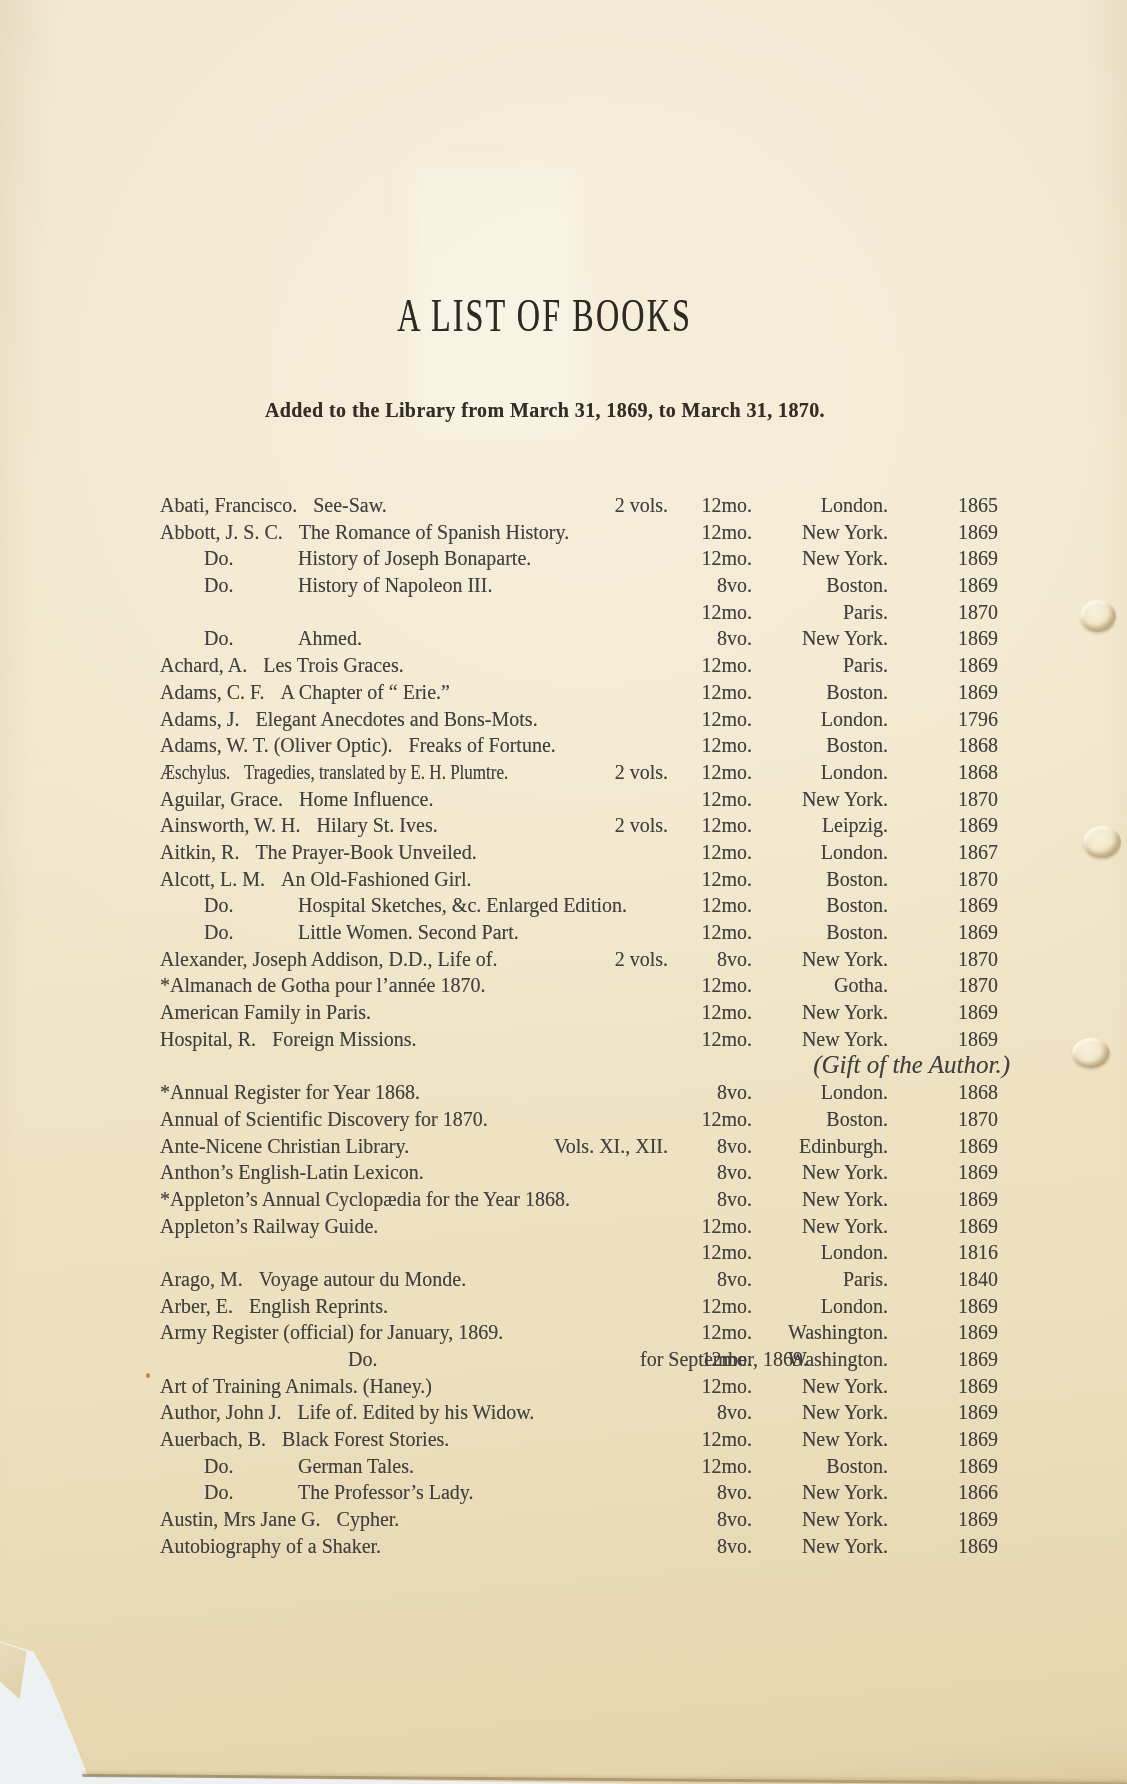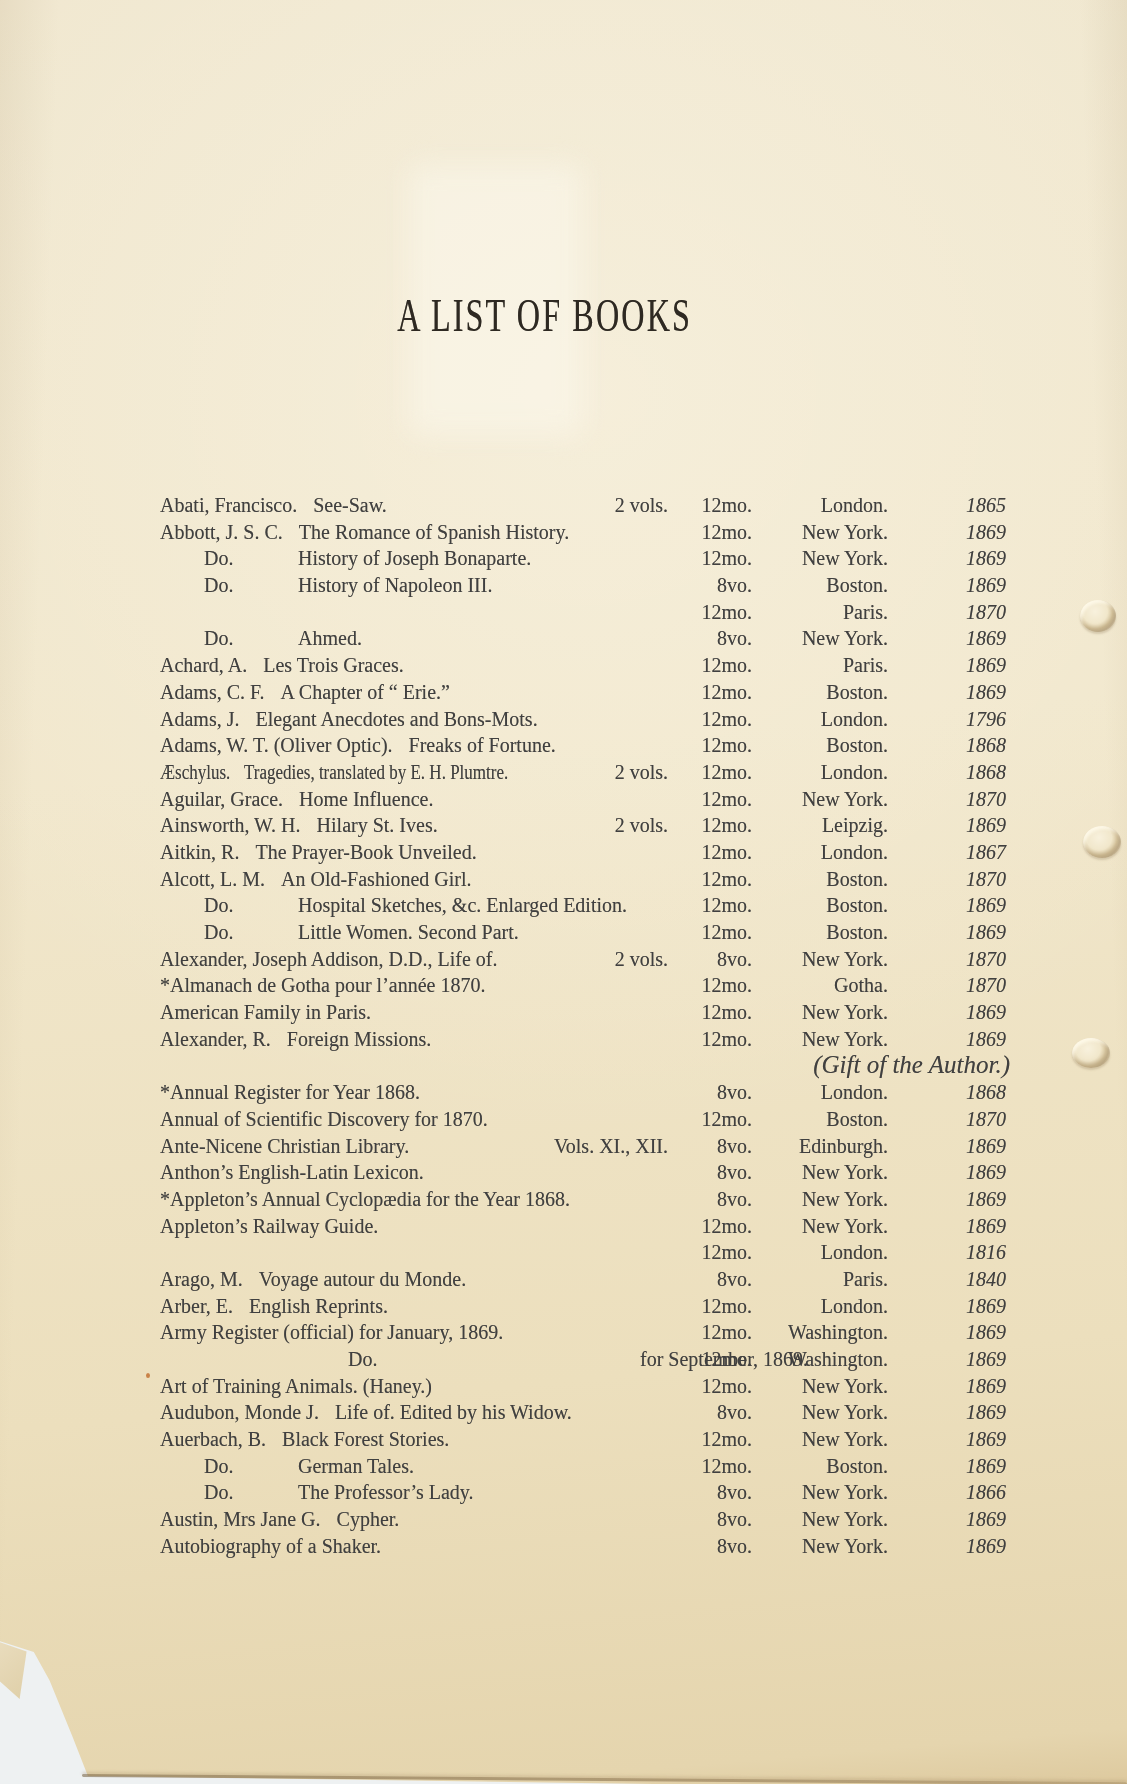--- a/index.html
+++ b/index.html
@@ -70,39 +70,40 @@
   .row{position:relative;height:26.7px;line-height:26.7px;white-space:nowrap;}
   .left{display:inline-block;}
   .left.tight{transform:scaleX(0.85);transform-origin:left center;}
   .author{margin-right:16px;}
   .author.do1{display:inline-block;box-sizing:border-box;width:138px;padding-left:44px;margin-right:0;}
   .author.do2{display:inline-block;box-sizing:border-box;width:480px;padding-left:188px;margin-right:0;}
   .cell{position:absolute;top:0;white-space:nowrap;}
   .vols{right:342px;}
   .size{right:258px;}
   .place{right:122px;}
-  .year{right:4px;font-style:italic;}
+  .year{right:12px;}
   .note{position:absolute;top:0;right:0;font-style:italic;font-size:25px;}
 </style>
 </head>
 <body>
 
 <div class="paper"></div>
 <div class="showthrough"></div>
 <div class="corner-scrap"></div>
 <div class="bottom-edge"></div>
 <div class="hole hole1"></div>
 <div class="hole hole2"></div>
 <div class="hole hole3"></div>
 <div class="speck"></div>
 
 <div class="content">
   <div class="title-wrap">
     <h1 class="page-title">A LIST OF BOOKS</h1>
   </div>
+  <div class="page-subtitle">Added to the Library from March 31, 1869, to March 31, 1870.</div>
   <div class="book-list">
       <div class="row"><span class="left"><span class="author">Abati, Francisco.</span><span class="title">See-Saw.</span></span><span class="cell vols">2 vols.</span><span class="cell size">12mo.</span><span class="cell place">London.</span><span class="cell year">1865</span></div>
       <div class="row"><span class="left"><span class="author">Abbott, J. S. C.</span><span class="title">The Romance of Spanish History.</span></span><span class="cell size">12mo.</span><span class="cell place">New York.</span><span class="cell year">1869</span></div>
       <div class="row"><span class="left"><span class="author do1">Do.</span><span class="title">History of Joseph Bonaparte.</span></span><span class="cell size">12mo.</span><span class="cell place">New York.</span><span class="cell year">1869</span></div>
       <div class="row"><span class="left"><span class="author do1">Do.</span><span class="title">History of Napoleon III.</span></span><span class="cell size">8vo.</span><span class="cell place">Boston.</span><span class="cell year">1869</span></div>
       <div class="row"><span class="cell size">12mo.</span><span class="cell place">Paris.</span><span class="cell year">1870</span></div>
       <div class="row"><span class="left"><span class="author do1">Do.</span><span class="title">Ahmed.</span></span><span class="cell size">8vo.</span><span class="cell place">New York.</span><span class="cell year">1869</span></div>
       <div class="row"><span class="left"><span class="author">Achard, A.</span><span class="title">Les Trois Graces.</span></span><span class="cell size">12mo.</span><span class="cell place">Paris.</span><span class="cell year">1869</span></div>
       <div class="row"><span class="left"><span class="author">Adams, C. F.</span><span class="title">A Chapter of “ Erie.”</span></span><span class="cell size">12mo.</span><span class="cell place">Boston.</span><span class="cell year">1869</span></div>
       <div class="row"><span class="left"><span class="author">Adams, J.</span><span class="title">Elegant Anecdotes and Bons-Mots.</span></span><span class="cell size">12mo.</span><span class="cell place">London.</span><span class="cell year">1796</span></div>
@@ -110,36 +111,36 @@
       <div class="row"><span class="left tight"><span class="author">Æschylus.</span><span class="title">Tragedies, translated by E. H. Plumtre.</span></span><span class="cell vols">2 vols.</span><span class="cell size">12mo.</span><span class="cell place">London.</span><span class="cell year">1868</span></div>
       <div class="row"><span class="left"><span class="author">Aguilar, Grace.</span><span class="title">Home Influence.</span></span><span class="cell size">12mo.</span><span class="cell place">New York.</span><span class="cell year">1870</span></div>
       <div class="row"><span class="left"><span class="author">Ainsworth, W. H.</span><span class="title">Hilary St. Ives.</span></span><span class="cell vols">2 vols.</span><span class="cell size">12mo.</span><span class="cell place">Leipzig.</span><span class="cell year">1869</span></div>
       <div class="row"><span class="left"><span class="author">Aitkin, R.</span><span class="title">The Prayer-Book Unveiled.</span></span><span class="cell size">12mo.</span><span class="cell place">London.</span><span class="cell year">1867</span></div>
       <div class="row"><span class="left"><span class="author">Alcott, L. M.</span><span class="title">An Old-Fashioned Girl.</span></span><span class="cell size">12mo.</span><span class="cell place">Boston.</span><span class="cell year">1870</span></div>
       <div class="row"><span class="left"><span class="author do1">Do.</span><span class="title">Hospital Sketches, &amp;c.  Enlarged Edition.</span></span><span class="cell size">12mo.</span><span class="cell place">Boston.</span><span class="cell year">1869</span></div>
       <div class="row"><span class="left"><span class="author do1">Do.</span><span class="title">Little Women.  Second Part.</span></span><span class="cell size">12mo.</span><span class="cell place">Boston.</span><span class="cell year">1869</span></div>
       <div class="row"><span class="left"><span class="title">Alexander, Joseph Addison, D.D., Life of.</span></span><span class="cell vols">2 vols.</span><span class="cell size">8vo.</span><span class="cell place">New York.</span><span class="cell year">1870</span></div>
       <div class="row"><span class="left"><span class="title">*Almanach de Gotha pour l’année 1870.</span></span><span class="cell size">12mo.</span><span class="cell place">Gotha.</span><span class="cell year">1870</span></div>
       <div class="row"><span class="left"><span class="title">American Family in Paris.</span></span><span class="cell size">12mo.</span><span class="cell place">New York.</span><span class="cell year">1869</span></div>
-      <div class="row"><span class="left"><span class="author">Alexander, R.</span><span class="title">Foreign Missions.</span></span><span class="cell size">12mo.</span><span class="cell place">New York.</span><span class="cell year">1869</span></div>
+      <div class="row"><span class="left"><span class="author">Hospital, R.</span><span class="title">Foreign Missions.</span></span><span class="cell size">12mo.</span><span class="cell place">New York.</span><span class="cell year">1869</span></div>
       <div class="row">
         <span class="note">(Gift of the Author.)</span>
       </div>
       <div class="row"><span class="left"><span class="title">*Annual Register for Year 1868.</span></span><span class="cell size">8vo.</span><span class="cell place">London.</span><span class="cell year">1868</span></div>
       <div class="row"><span class="left"><span class="title">Annual of Scientific Discovery for 1870.</span></span><span class="cell size">12mo.</span><span class="cell place">Boston.</span><span class="cell year">1870</span></div>
       <div class="row"><span class="left"><span class="title">Ante-Nicene Christian Library.</span></span><span class="cell vols">Vols. XI., XII.</span><span class="cell size">8vo.</span><span class="cell place">Edinburgh.</span><span class="cell year">1869</span></div>
       <div class="row"><span class="left"><span class="title">Anthon’s English-Latin Lexicon.</span></span><span class="cell size">8vo.</span><span class="cell place">New York.</span><span class="cell year">1869</span></div>
       <div class="row"><span class="left"><span class="title">*Appleton’s Annual Cyclopædia for the Year 1868.</span></span><span class="cell size">8vo.</span><span class="cell place">New York.</span><span class="cell year">1869</span></div>
       <div class="row"><span class="left"><span class="title">Appleton’s Railway Guide.</span></span><span class="cell size">12mo.</span><span class="cell place">New York.</span><span class="cell year">1869</span></div>
       <div class="row"><span class="cell size">12mo.</span><span class="cell place">London.</span><span class="cell year">1816</span></div>
       <div class="row"><span class="left"><span class="author">Arago, M.</span><span class="title">Voyage autour du Monde.</span></span><span class="cell size">8vo.</span><span class="cell place">Paris.</span><span class="cell year">1840</span></div>
       <div class="row"><span class="left"><span class="author">Arber, E.</span><span class="title">English Reprints.</span></span><span class="cell size">12mo.</span><span class="cell place">London.</span><span class="cell year">1869</span></div>
       <div class="row"><span class="left"><span class="title">Army Register (official) for January, 1869.</span></span><span class="cell size">12mo.</span><span class="cell place">Washington.</span><span class="cell year">1869</span></div>
       <div class="row"><span class="left"><span class="author do2">Do.</span><span class="title">for September, 1869.</span></span><span class="cell size">12mo.</span><span class="cell place">Washington.</span><span class="cell year">1869</span></div>
       <div class="row"><span class="left"><span class="title">Art of Training Animals.  (Haney.)</span></span><span class="cell size">12mo.</span><span class="cell place">New York.</span><span class="cell year">1869</span></div>
-      <div class="row"><span class="left"><span class="author">Audubon, Monde J.</span><span class="title">Life of.  Edited by his Widow.</span></span><span class="cell size">8vo.</span><span class="cell place">New York.</span><span class="cell year">1869</span></div>
+      <div class="row"><span class="left"><span class="author">Author, John J.</span><span class="title">Life of.  Edited by his Widow.</span></span><span class="cell size">8vo.</span><span class="cell place">New York.</span><span class="cell year">1869</span></div>
       <div class="row"><span class="left"><span class="author">Auerbach, B.</span><span class="title">Black Forest Stories.</span></span><span class="cell size">12mo.</span><span class="cell place">New York.</span><span class="cell year">1869</span></div>
       <div class="row"><span class="left"><span class="author do1">Do.</span><span class="title">German Tales.</span></span><span class="cell size">12mo.</span><span class="cell place">Boston.</span><span class="cell year">1869</span></div>
       <div class="row"><span class="left"><span class="author do1">Do.</span><span class="title">The Professor’s Lady.</span></span><span class="cell size">8vo.</span><span class="cell place">New York.</span><span class="cell year">1866</span></div>
       <div class="row"><span class="left"><span class="author">Austin, Mrs Jane G.</span><span class="title">Cypher.</span></span><span class="cell size">8vo.</span><span class="cell place">New York.</span><span class="cell year">1869</span></div>
       <div class="row"><span class="left"><span class="title">Autobiography of a Shaker.</span></span><span class="cell size">8vo.</span><span class="cell place">New York.</span><span class="cell year">1869</span></div>
     </div>
 </div>
 
 </body></html>

